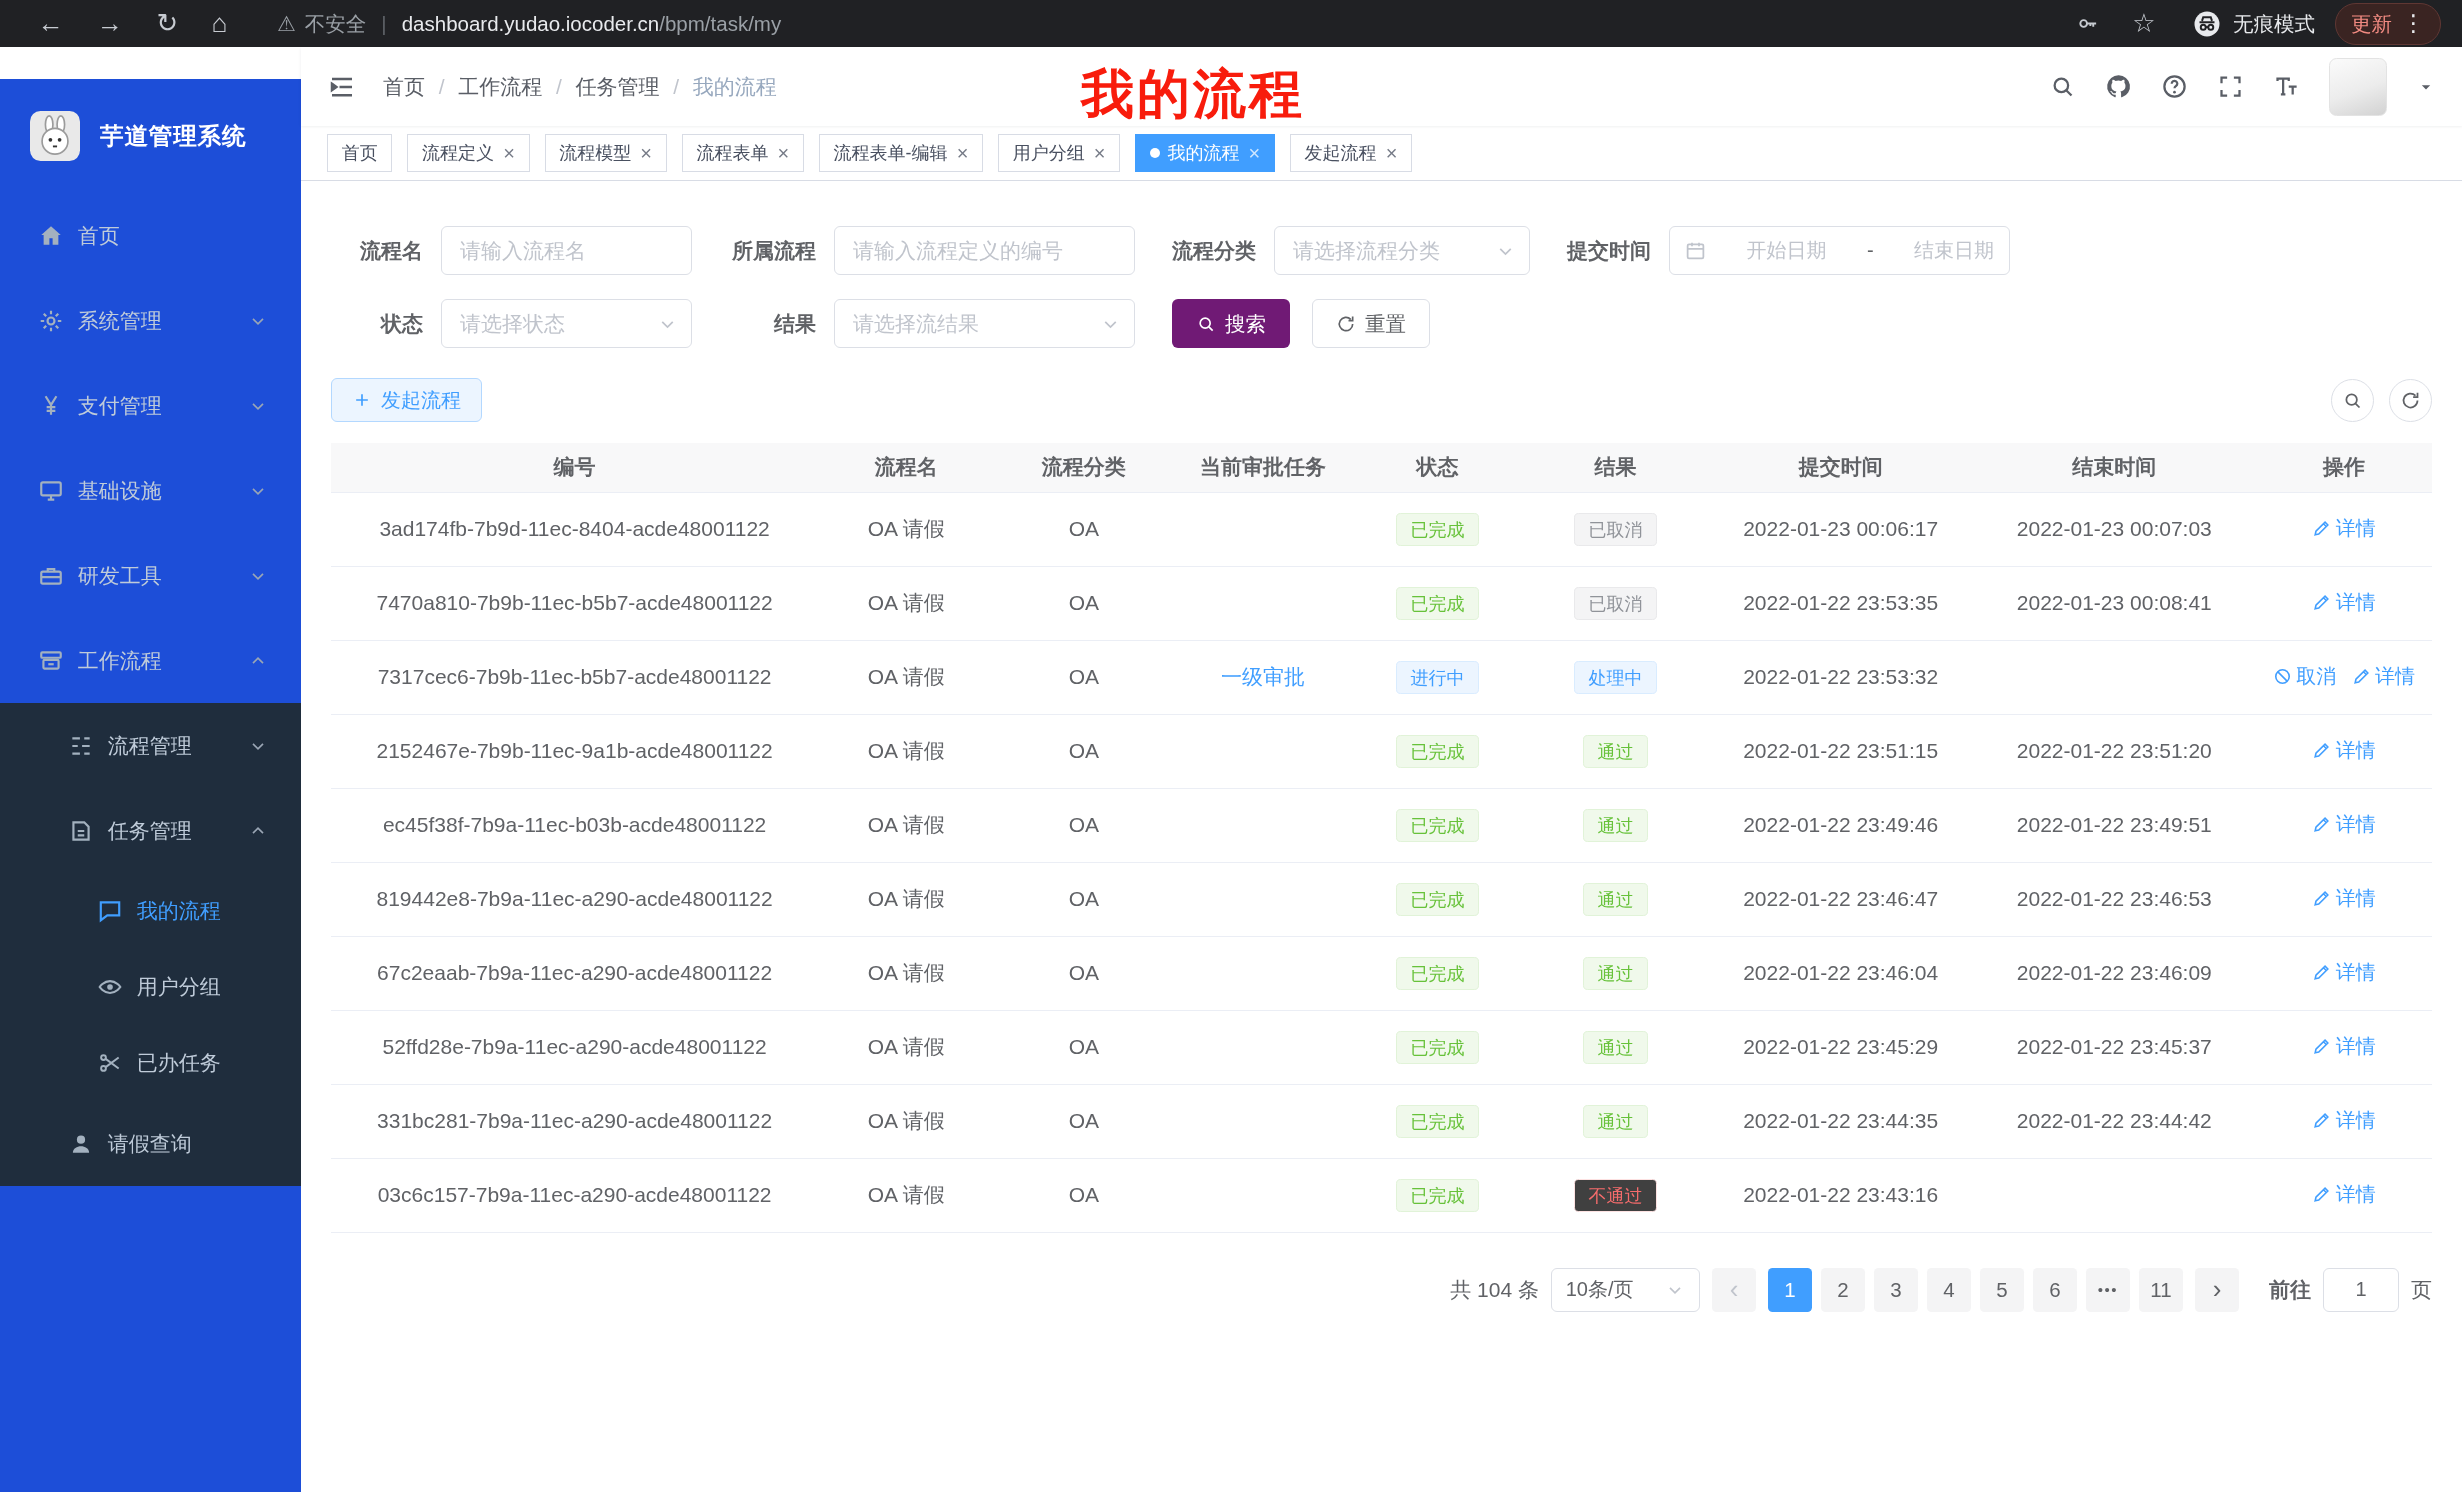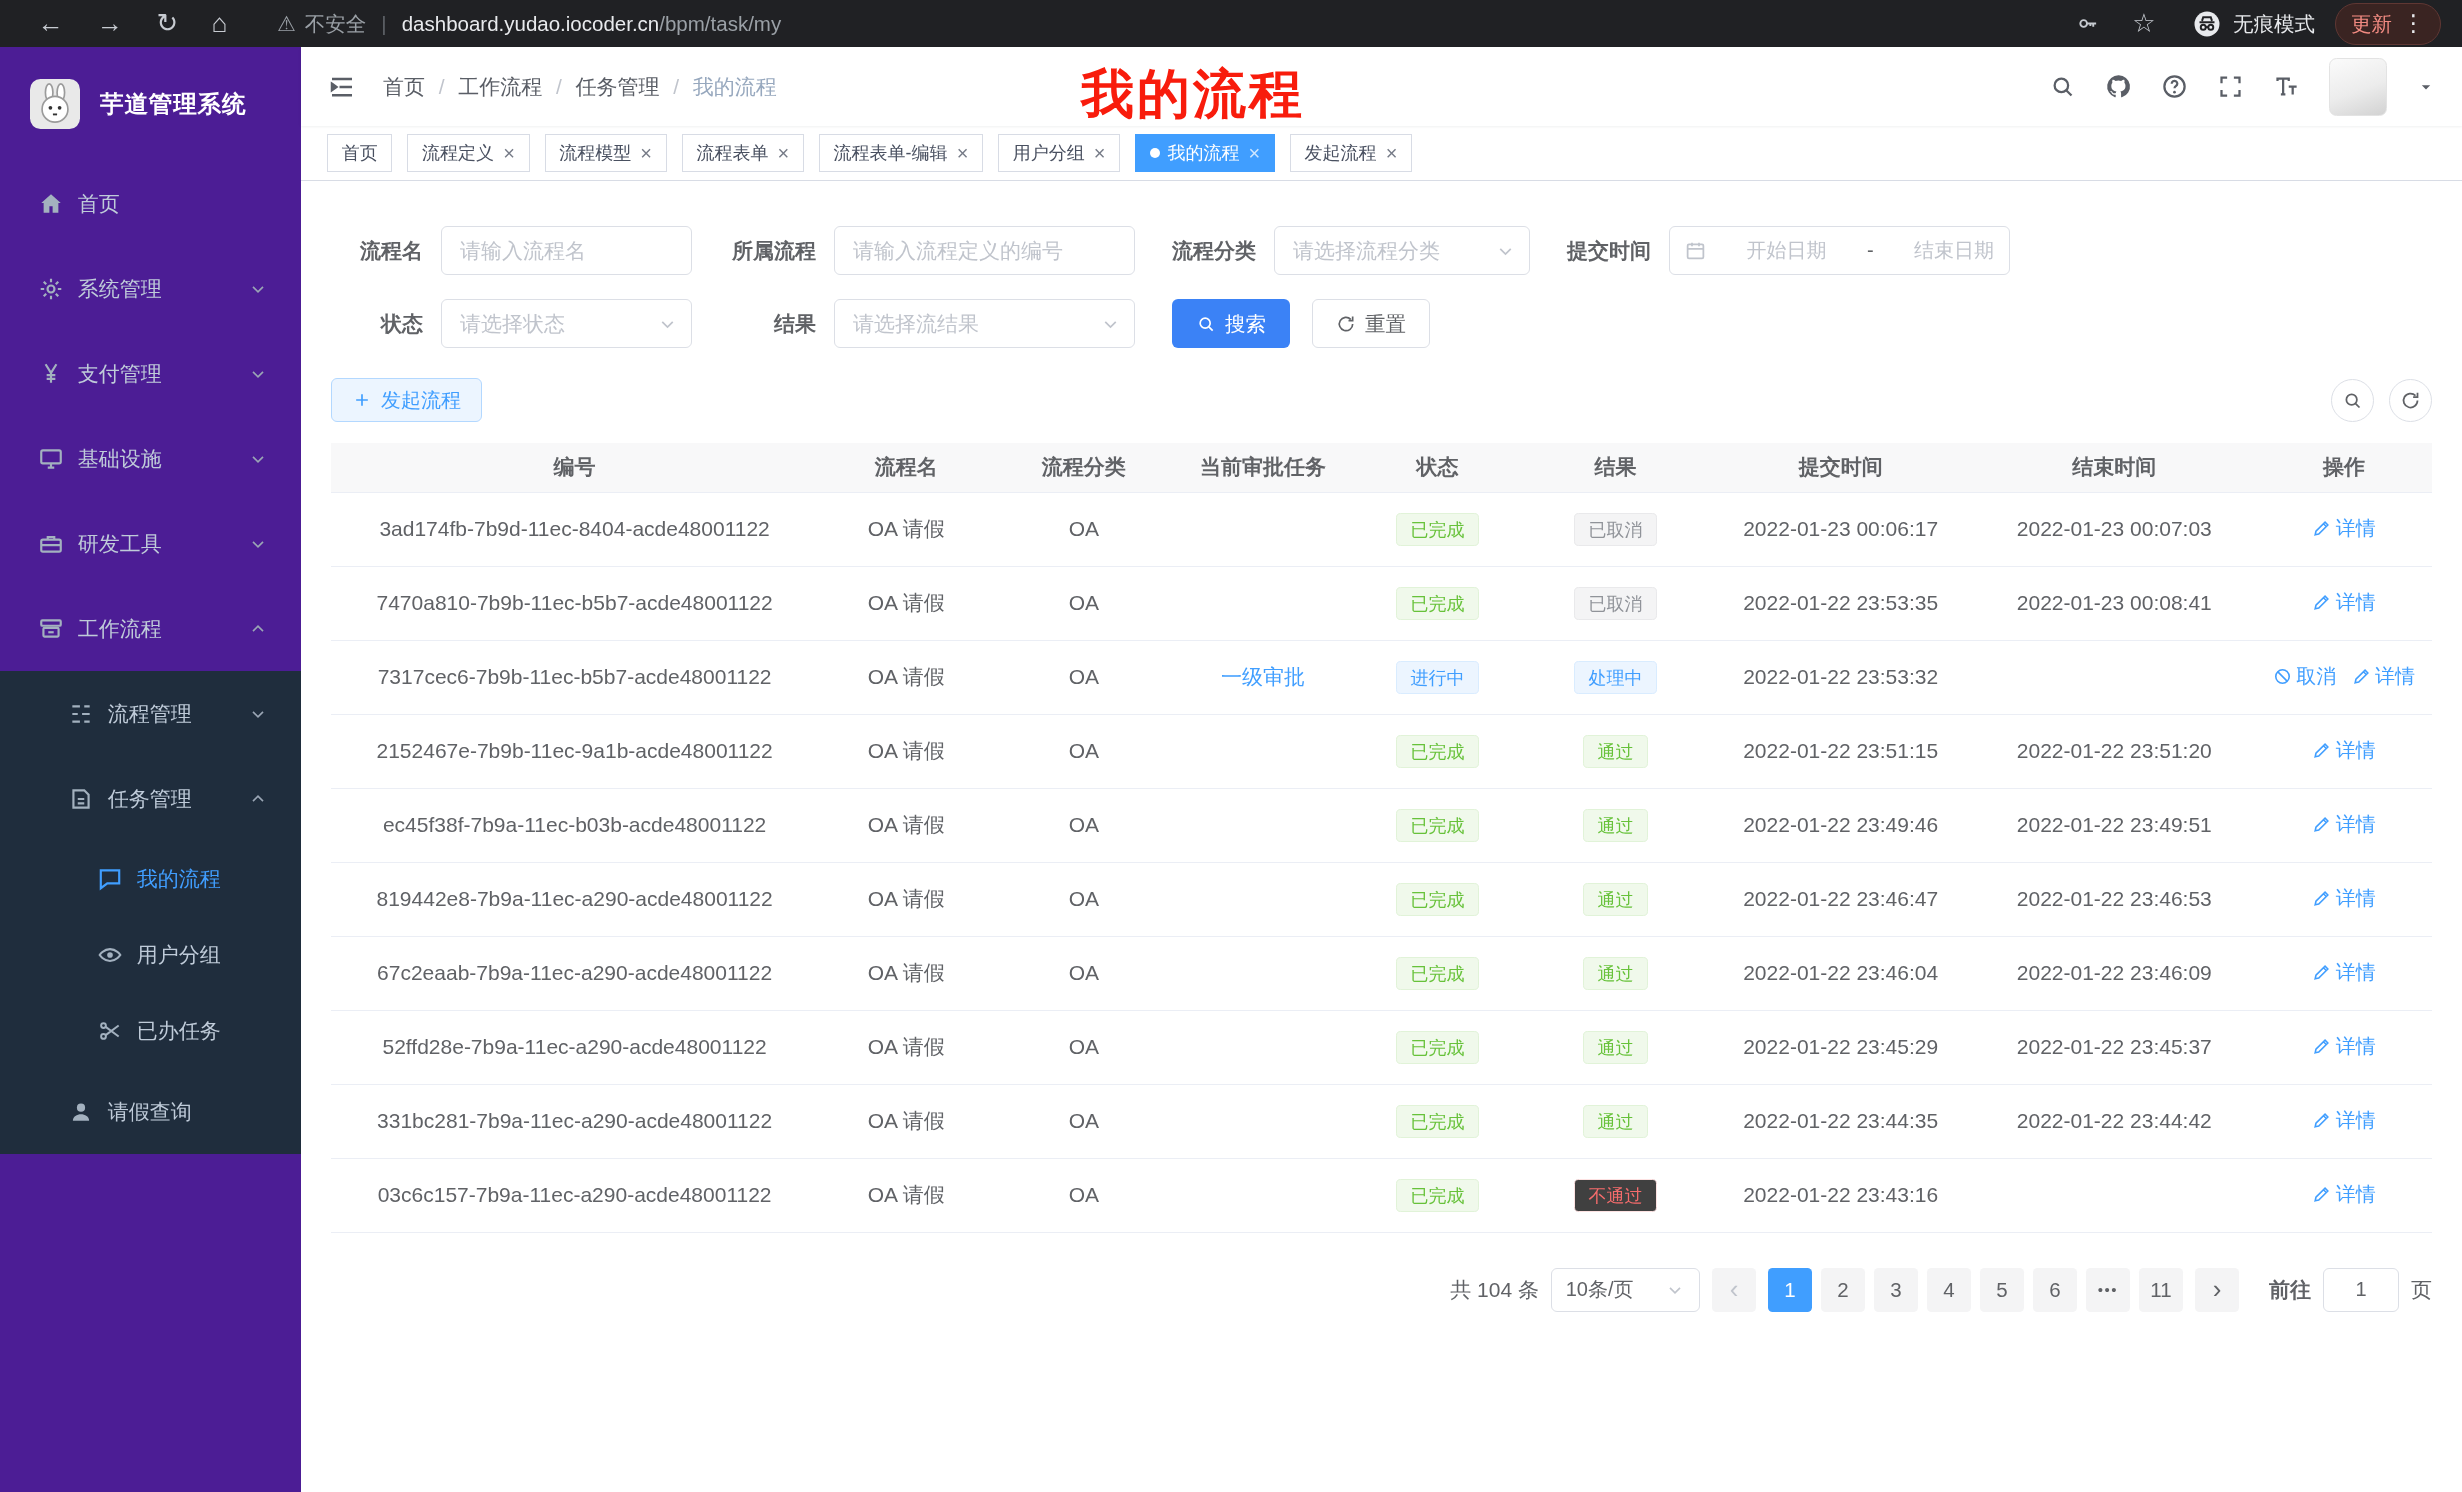--- a/index.html
+++ b/index.html
@@ -21,21 +21,21 @@
   .b-spacer { flex:1; }
   .incog { display:flex; align-items:center; gap:10.7px; color:#e8eaed; font-size:20.5px; margin:7px 20px; }
   .incog .icon { font-size:30px; }
   .update-pill { display:flex; align-items:center; gap:10px; background:#3a2422;
     border:0.8px solid #5f3733; border-radius:23px; padding:6px 15px; cursor:pointer; }
   .update-pill span:first-child { color:#f28b82; font-size:20.5px; }
   .kebab { color:#e8eaed; font-size:23px; }
 
   
   .app { display:flex; height:1446px; }
-  .sidebar { width:301px; flex-shrink:0; background:#4c1d95; color:#bfcbd9; }
+  .sidebar { width:301px; flex-shrink:0; background:#1d4ed8; color:#bfcbd9;margin-top:32px; }
   .logo { height:114px; display:flex; align-items:center; gap:20px; padding-left:30px; }
   .logo-img { font-size:50px; }
   .logo-title { color:#fff; font-size:23.6px; font-weight:700; letter-spacing:0.8px; }
   .menu-item { display:flex; align-items:center; height:85px; padding:0 33px 0 38px;
     font-size:21px; cursor:pointer; white-space:nowrap; }
   .menu-item.dark { background:#1f2d3d; }
   .menu-item.level2 { padding-left:68px; }
   .menu-item.level3 { padding-left:97px; height:76px; }
   .mi-icon { font-size:26px; color:#a3b1bf; margin-right:13.7px; }
   .menu-item.active { color:#409eff; }
@@ -87,21 +87,21 @@
   .sel-caret { position:absolute; right:13.7px; top:50%; transform:translateY(-50%);
     font-size:21px; color:#c0c4cc; pointer-events:none; }
   .date-range { width:341px; height:49px; border:0.8px solid #dcdfe6; border-radius:6px;
     display:flex; align-items:center; justify-content:space-between; padding:0 15px;
     font-size:20px; color:#c0c4cc; cursor:pointer; background:#fff; }
   .date-range .dash { color:#606266; }
   .cal { font-size:21px; color:#c0c4cc; }
   .btn { display:inline-flex; align-items:center; gap:9px; height:49px; padding:0 23px;
     border-radius:6px; font-size:20.5px; cursor:pointer; border:0.8px solid transparent;
     font-family:inherit; }
-  .btn-primary { background:#3b82f6; color:#fff; }
+  .btn-primary { background:#701a75; color:#fff; }
   .btn-default { background:#fff; color:#606266; border-color:#dcdfe6; margin-left:22px; }
   .bico { font-size:20px; }
 
   .toolbar-row { display:flex; align-items:center; margin-top:30px; }
   .btn-create { height:44px; padding:0 20px; background:#ecf5ff; color:#409eff;
     border-color:#b3d8ff; font-size:20px; }
   .tool-icons { margin-left:auto; display:flex; gap:15px; }
   .circle-btn { width:43px; height:43px; border-radius:50%; border:0.8px solid #dcdfe6;
     display:flex; align-items:center; justify-content:center; color:#606266; cursor:pointer;
     background:#fff; }

